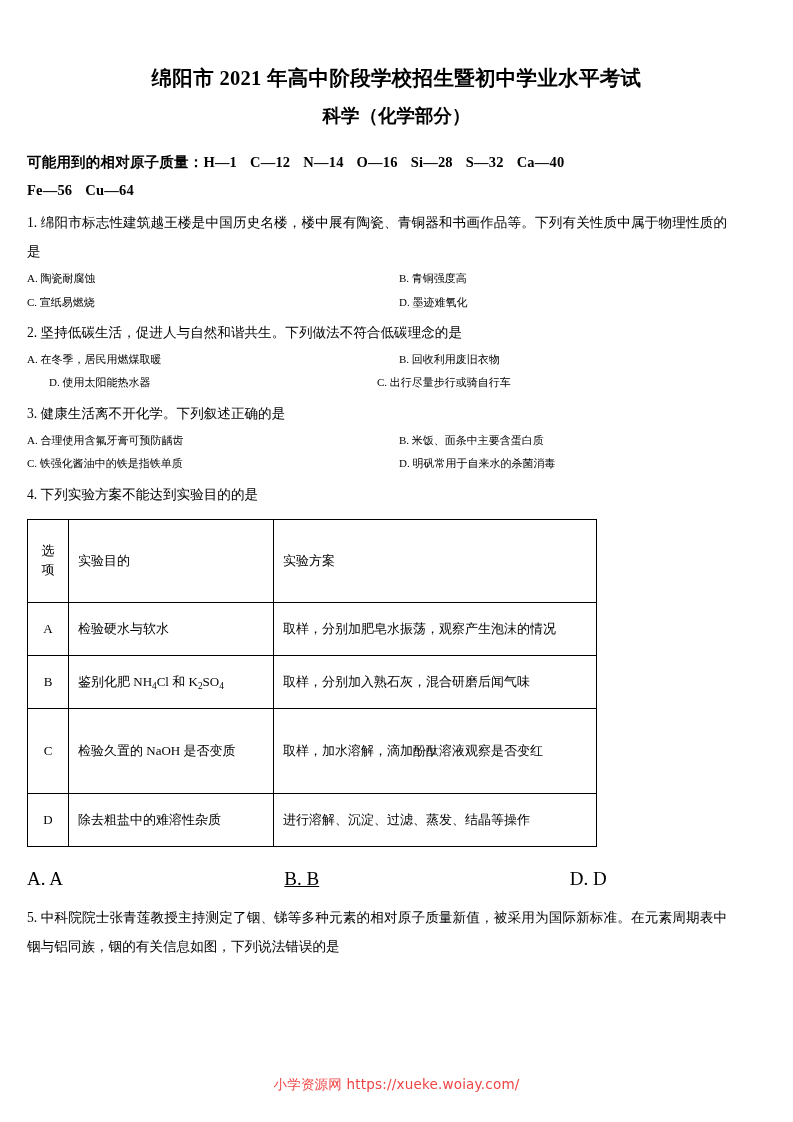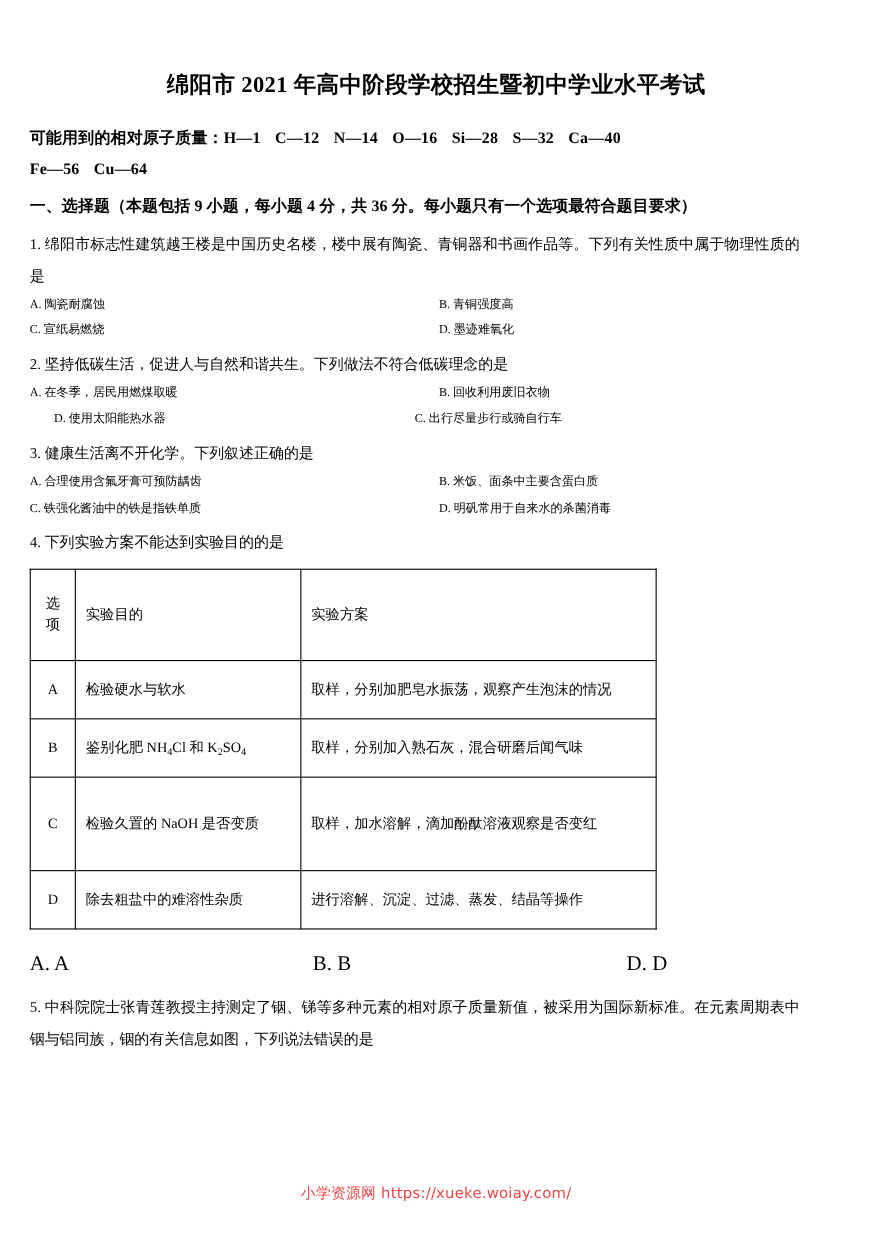--- a/index.html
+++ b/index.html
@@ -88,21 +88,21 @@
   
   .answers-row {
     font-size: 19px;
     line-height: 2.13;
     display: flex;
     margin-top: 12px;
   }
   .answers-row .ans {
     width: 25%;
   }
-  .answers-row .ans:nth-child(2) { padding-left: 100px; }
+  .answers-row .ans:nth-child(2) { padding-left: 100px; text-decoration: underline; }
   .answers-row .ans:nth-child(3) { padding-left: 128px; }
   .answers-row .ans:nth-child(4) { padding-left: 152px; }
 
   
   .exp-table-wrap {
     margin-top: 9px;
   }
   table.exp-table {
     border-collapse: collapse;
     width: 528px;
@@ -160,33 +160,33 @@
     font-family: "DejaVu Sans", "Liberation Sans", sans-serif;
     letter-spacing: 0.2px;
   }
 </style>
 </head>
 <body>
 
 <div class="page">
 
   <h1 class="doc-title">绵阳市 2021 年高中阶段学校招生暨初中学业水平考试</h1>
+  <h2 class="doc-subtitle">科学（化学部分）</h2>
 
   <div class="content">
 
     <div class="atomic-mass">
       <div>
         <span>可能用到的相对原子质量：</span><span class="masses"><span>H—1</span><span>C—12</span><span>N—14</span><span>O—16</span><span>Si—28</span><span>S—32</span><span>Ca—40</span></span>
       </div>
       <div class="masses">
         <span>Fe—56</span><span>Cu—64</span>
       </div>
     </div>
 
-    <div class="section-heading">一、选择题（本题包括 9 小题，每小题 4 分，共 36 分。每小题只有一个选项最符合题目要求）</div>
 
     <div class="q-stem">
       <span>1.</span>
       <span>绵阳市标志性建筑越王楼是中国历史名楼，楼中展有陶瓷、青铜器和书画作品等。下列有关性质中属于物理性质的是</span>
     </div>
     <div class="q-options">
       <div class="opt">A. 陶瓷耐腐蚀</div>
       <div class="opt right">B. 青铜强度高</div>
       <div class="opt">C. 宣纸易燃烧</div>
       <div class="opt right">D. 墨迹难氧化</div>

